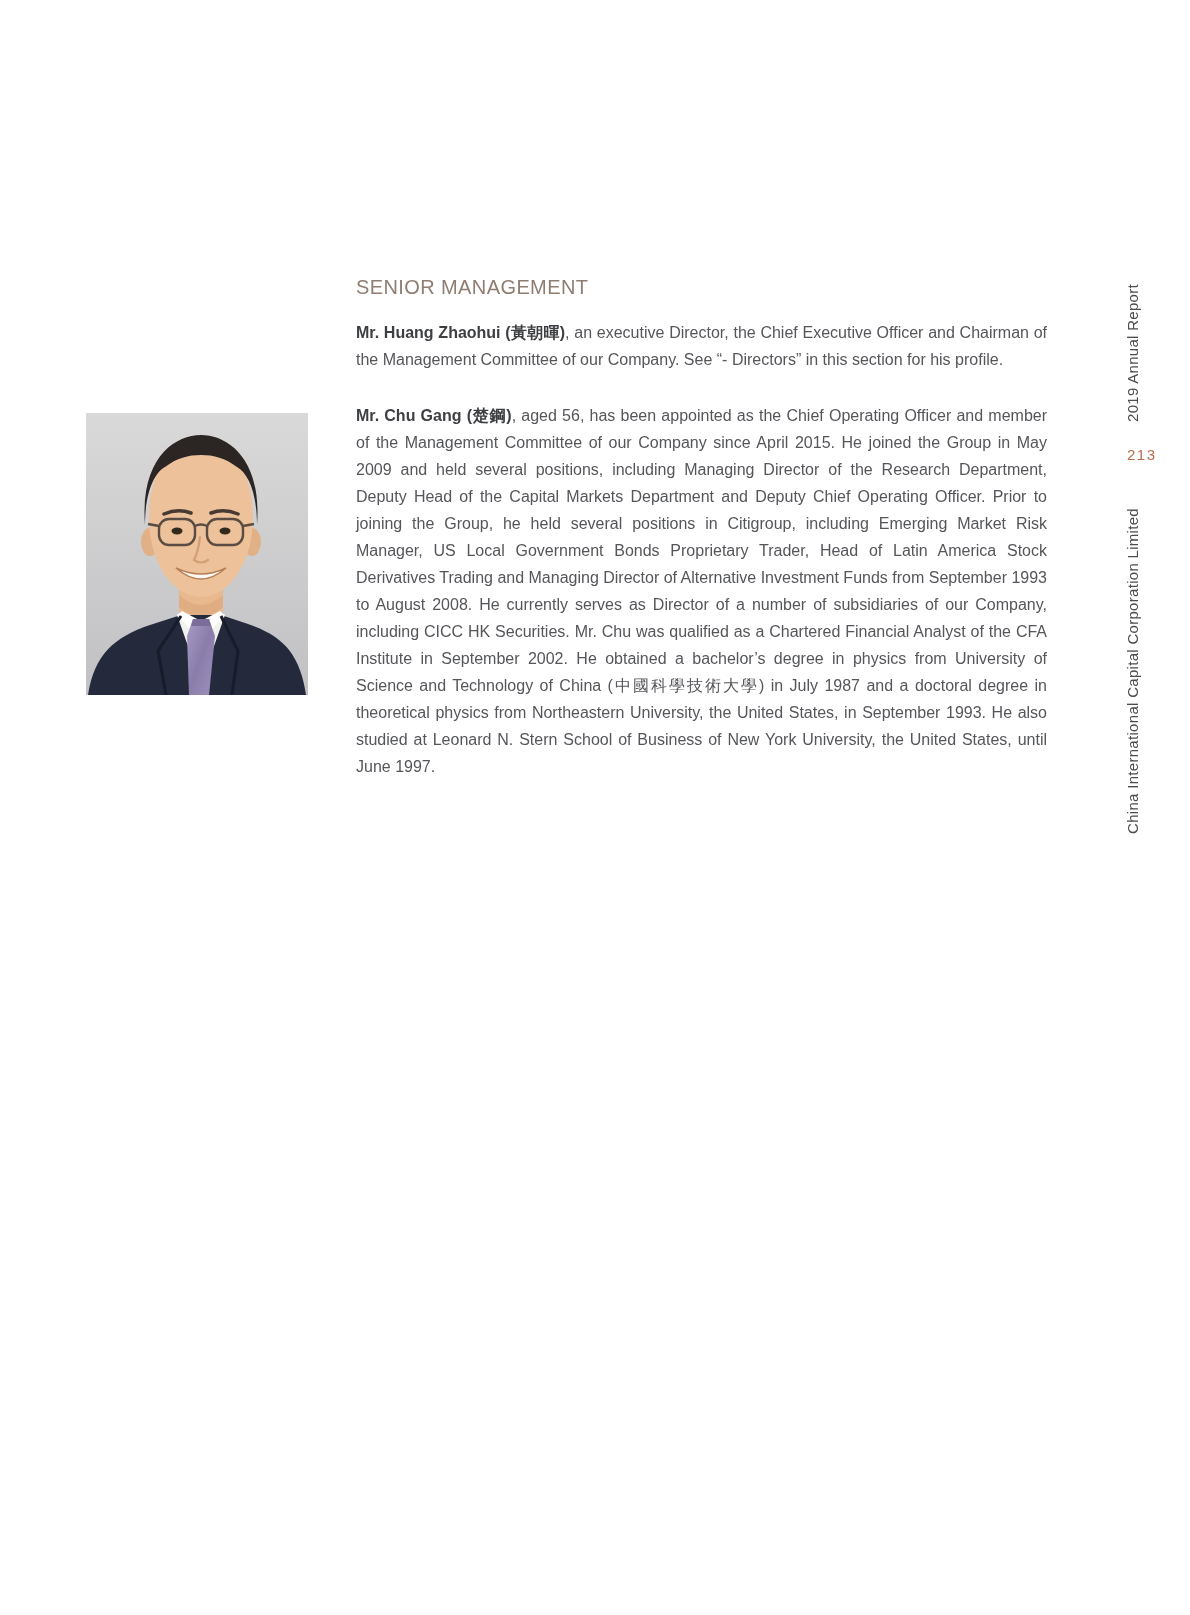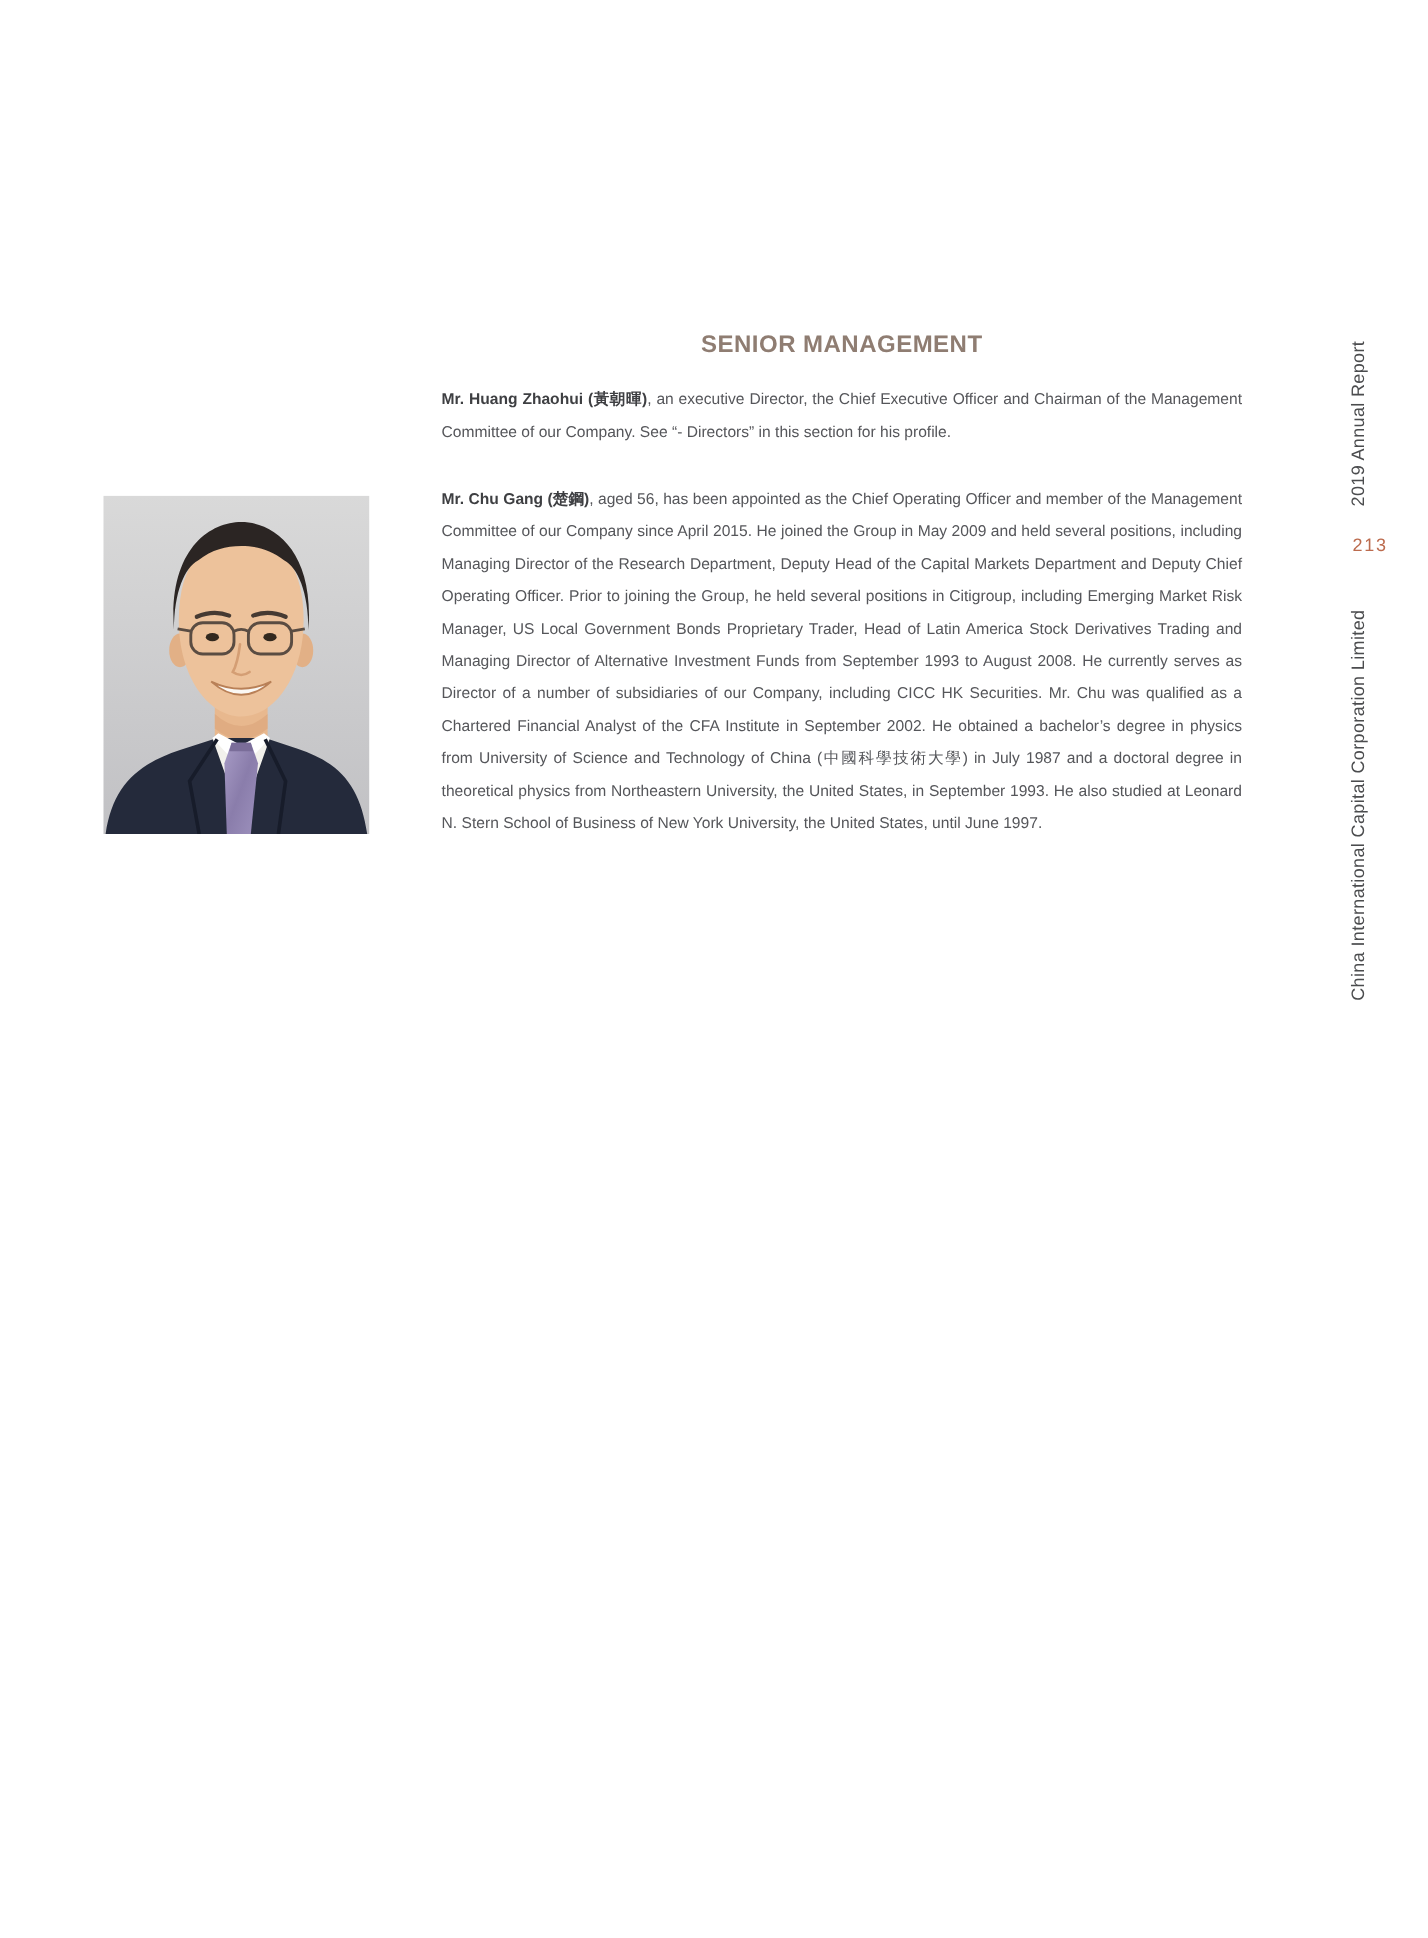--- a/index.html
+++ b/index.html
@@ -28,32 +28,31 @@
     overflow: hidden;
   }
   .content {
     position: absolute;
     left: 356px;
     top: 276px;
     width: 691px;
   }
   .section-title {
     font-size: 20px;
-    font-weight: bold;
+    font-weight: normal;
     color: #8f7d72;
     letter-spacing: 0.4px;
     margin: 0 0 20px 0;
-    text-align: center;
   }
   .para {
-    font-size: 13px;
+    font-size: 16px;
     line-height: 27px;
     text-align: justify;
     color: #55565a;
-    margin: 12px;
+    margin: 0;
   }
   .para + .para {
     margin-top: 29px;
   }
   .para strong {
     color: #3e3f42;
     font-weight: bold;
   }
   .vtext {
     position: absolute;

